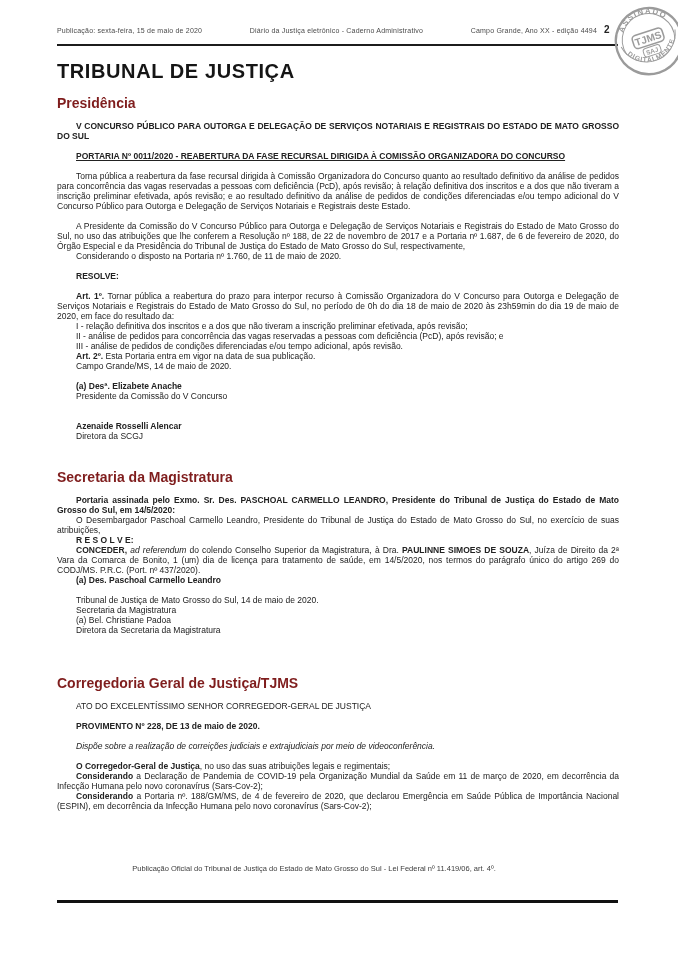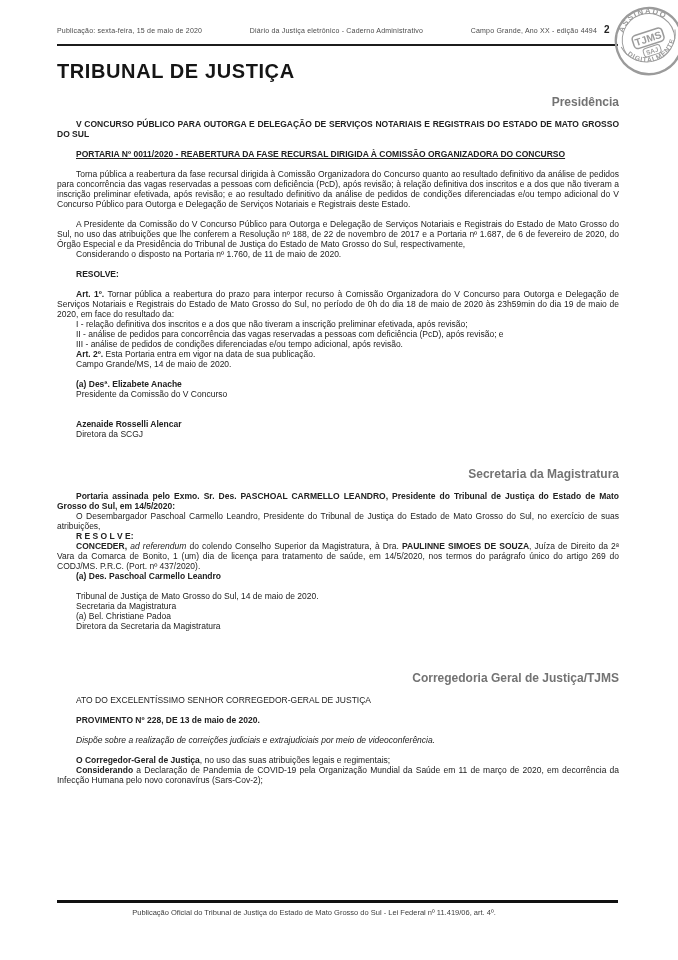--- a/index.html
+++ b/index.html
@@ -10,28 +10,28 @@
   
   .header-row{position:absolute;top:27px;left:57px;width:540px;display:flex;
     justify-content:space-between;font-size:7px;color:#4a4a4a;letter-spacing:.2px;}
   .page-number{position:absolute;top:24px;left:604px;font-size:10px;font-weight:bold;color:#222;}
   .header-rule{position:absolute;top:44px;left:57px;width:561px;border-top:2px solid #1c1c1c;}
   
   .stamp{position:absolute;top:0px;left:610px;}
   
   .content{position:absolute;top:52px;left:57px;width:562px;}
   .masthead{font-size:20px;font-weight:bold;letter-spacing:.6px;margin:8px 0 0 0;color:#151515;}
-  .section-heading{font-size:12px;font-weight:bold;margin:12px 0 0 0;color:#737373;text-align:right;}
+  .section-heading{font-size:14px;font-weight:bold;margin:12px 0 0 0;color:#7f1d1d;}
   .doc-section:nth-of-type(2) .section-heading{margin-top:28px;}
   .doc-section:nth-of-type(3) .section-heading{margin-top:40px;}
   .para{font-size:8.5px;line-height:10px;margin:0;text-align:justify;text-indent:19px;color:#222;}
   .b{font-weight:bold;} .i{font-style:italic;} .u{text-decoration:underline;}
   
   .footer-rule{position:absolute;top:900px;left:57px;width:561px;border-top:3px solid #111;}
-  .footer-text{position:absolute;top:908px;left:0;width:628px;text-align:center;
+  .footer-text{position:absolute;top:864px;left:0;width:628px;text-align:center;
     font-size:7.5px;color:#3c3c3c;}
 </style>
 </head>
 <body>
 
 <div class="page">
 
   <div class="header-row">
     <span>Publicação: sexta-feira, 15 de maio de 2020</span>
     <span>Diário da Justiça eletrônico - Caderno Administrativo</span>
@@ -92,20 +92,21 @@
           <p class="para" style="margin-top: 0px;"><span>(a) Bel. Christiane Padoa</span></p>
           <p class="para" style="margin-top: 0px;"><span>Diretora da Secretaria da Magistratura</span></p>
         </section>
         <section class="doc-section">
           <h2 class="section-heading">Corregedoria Geral de Justiça/TJMS</h2>
           <p class="para" style="margin-top: 10px;"><span>ATO DO EXCELENTÍSSIMO SENHOR CORREGEDOR-GERAL DE JUSTIÇA</span></p>
           <p class="para" style="margin-top: 10px;"><span class="b">PROVIMENTO Nº 228, DE 13 de maio de 2020.</span></p>
           <p class="para" style="margin-top: 10px;"><span class="i">Dispõe sobre a realização de correições judiciais e extrajudiciais por meio de videoconferência.</span></p>
           <p class="para" style="margin-top: 10px;"><span class="b">O Corregedor-Geral de Justiça</span><span>, no uso das suas atribuições legais e regimentais;</span></p>
           <p class="para" style="margin-top: 0px;"><span class="b">Considerando</span><span> a Declaração de Pandemia de COVID-19 pela Organização Mundial da Saúde em 11 de março de 2020, em decorrência da Infecção Humana pelo novo coronavírus (Sars-Cov-2);</span></p>
+          <p class="para" style="margin-top: 0px;"><span class="b">Considerando</span><span> a Portaria nº. 188/GM/MS, de 4 de fevereiro de 2020, que declarou Emergência em Saúde Pública de Importância Nacional (ESPIN), em decorrência da Infecção Humana pelo novo coronavírus (Sars-Cov-2);</span></p>
         </section>
       </div>
   </div>
 
   <div class="footer-rule"></div>
   <div class="footer-text">Publicação Oficial do Tribunal de Justiça do Estado de Mato Grosso do Sul - Lei Federal nº 11.419/06, art. 4º.</div>
 
 </div>
 
 </body></html>

